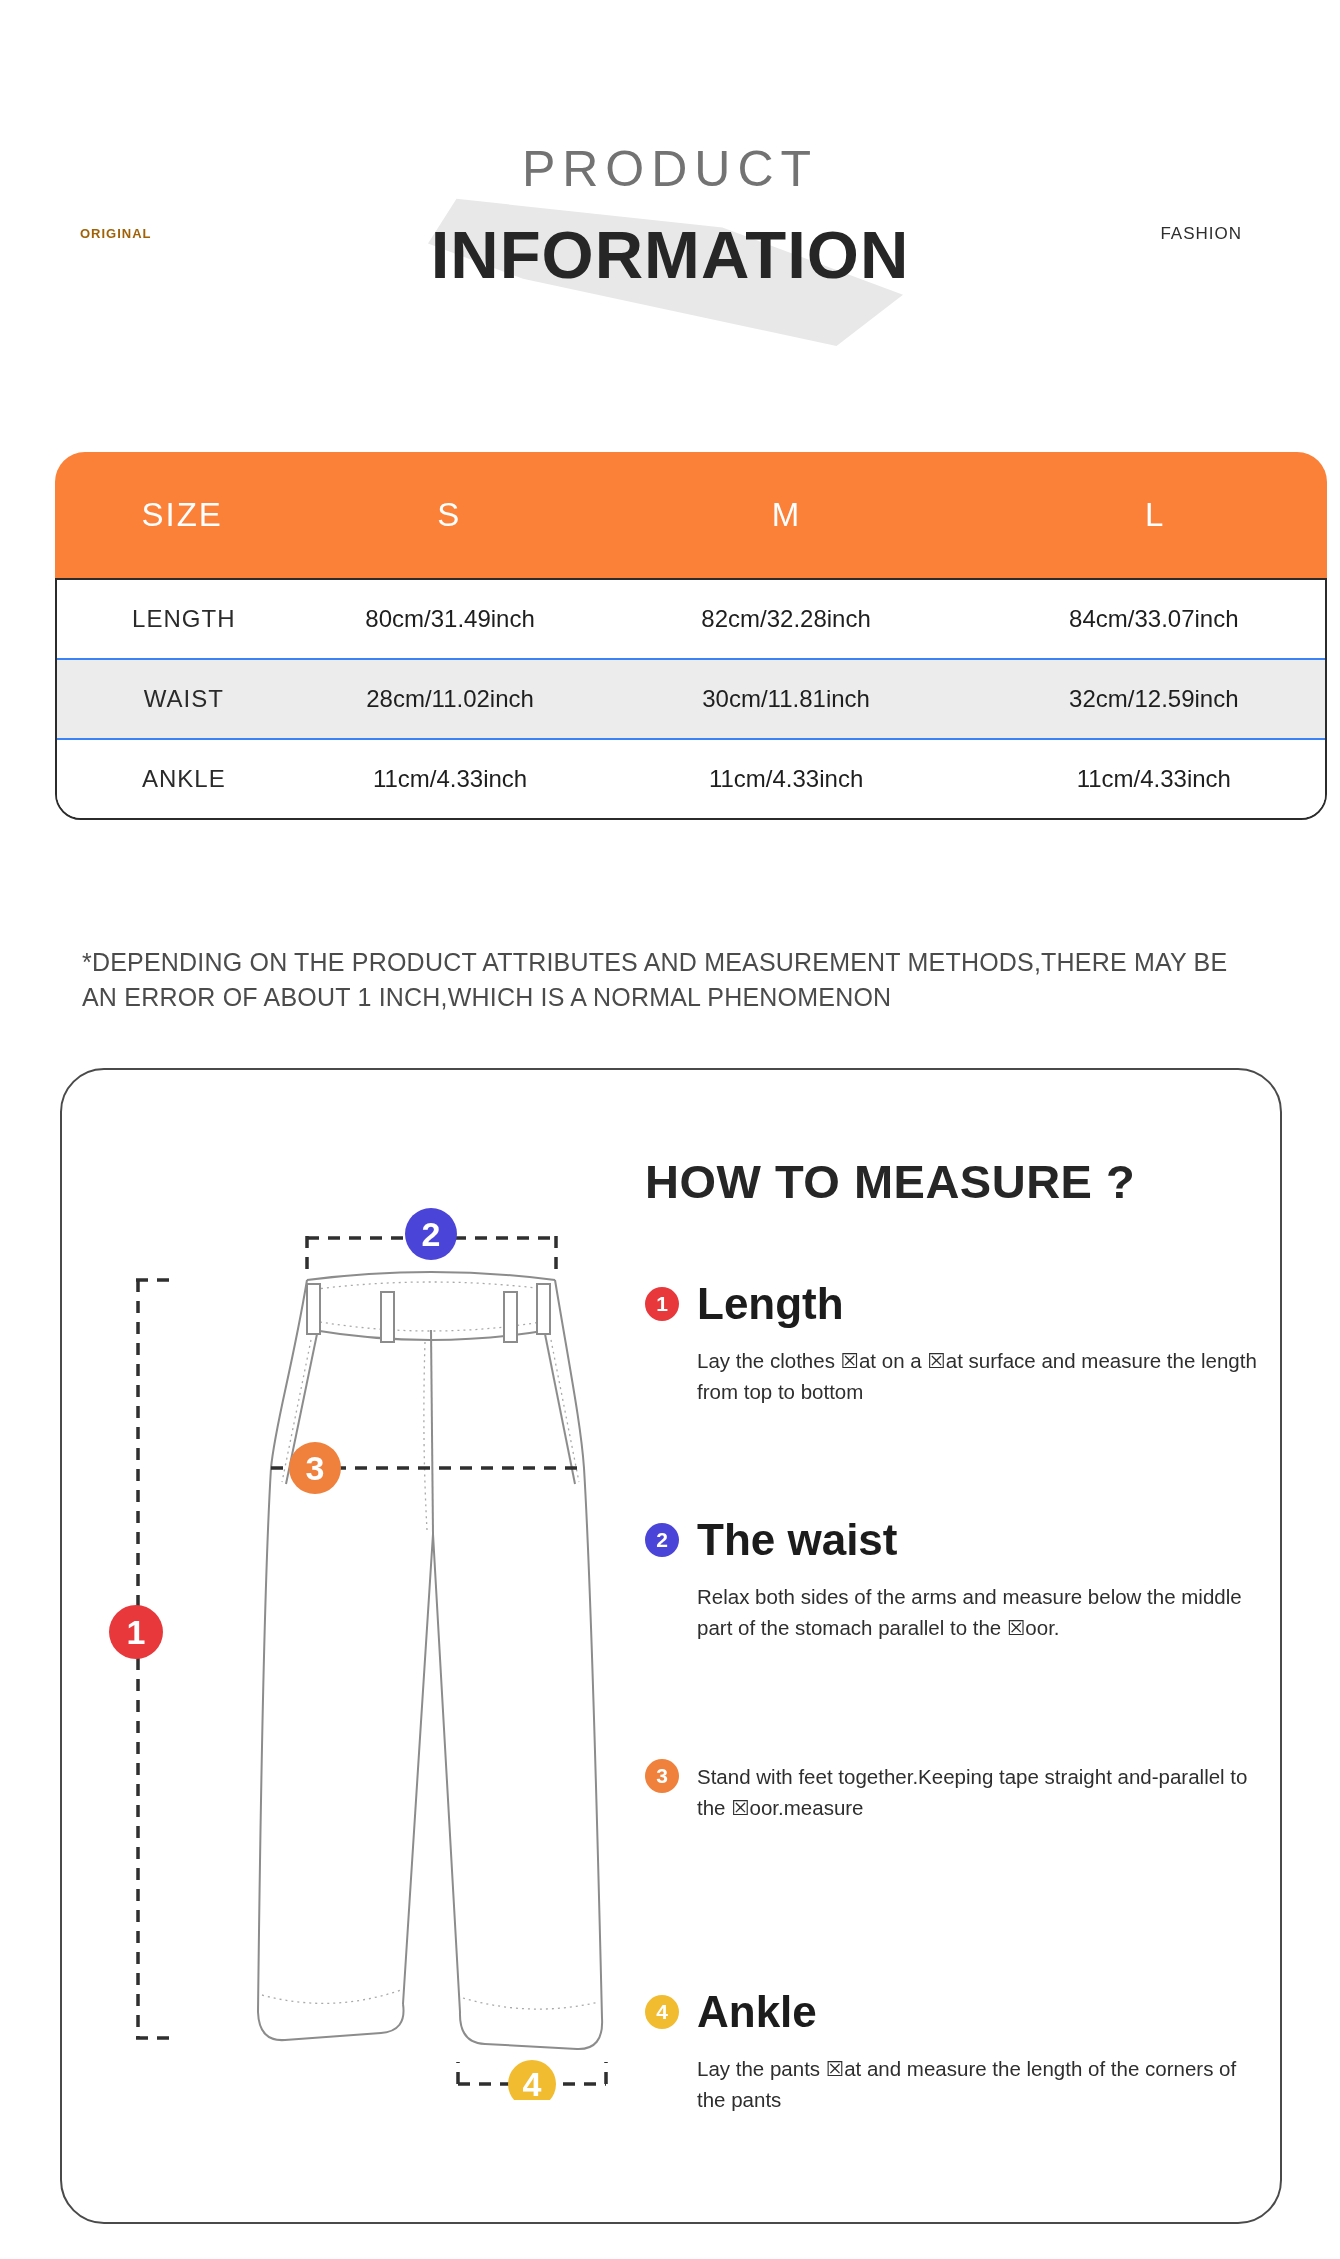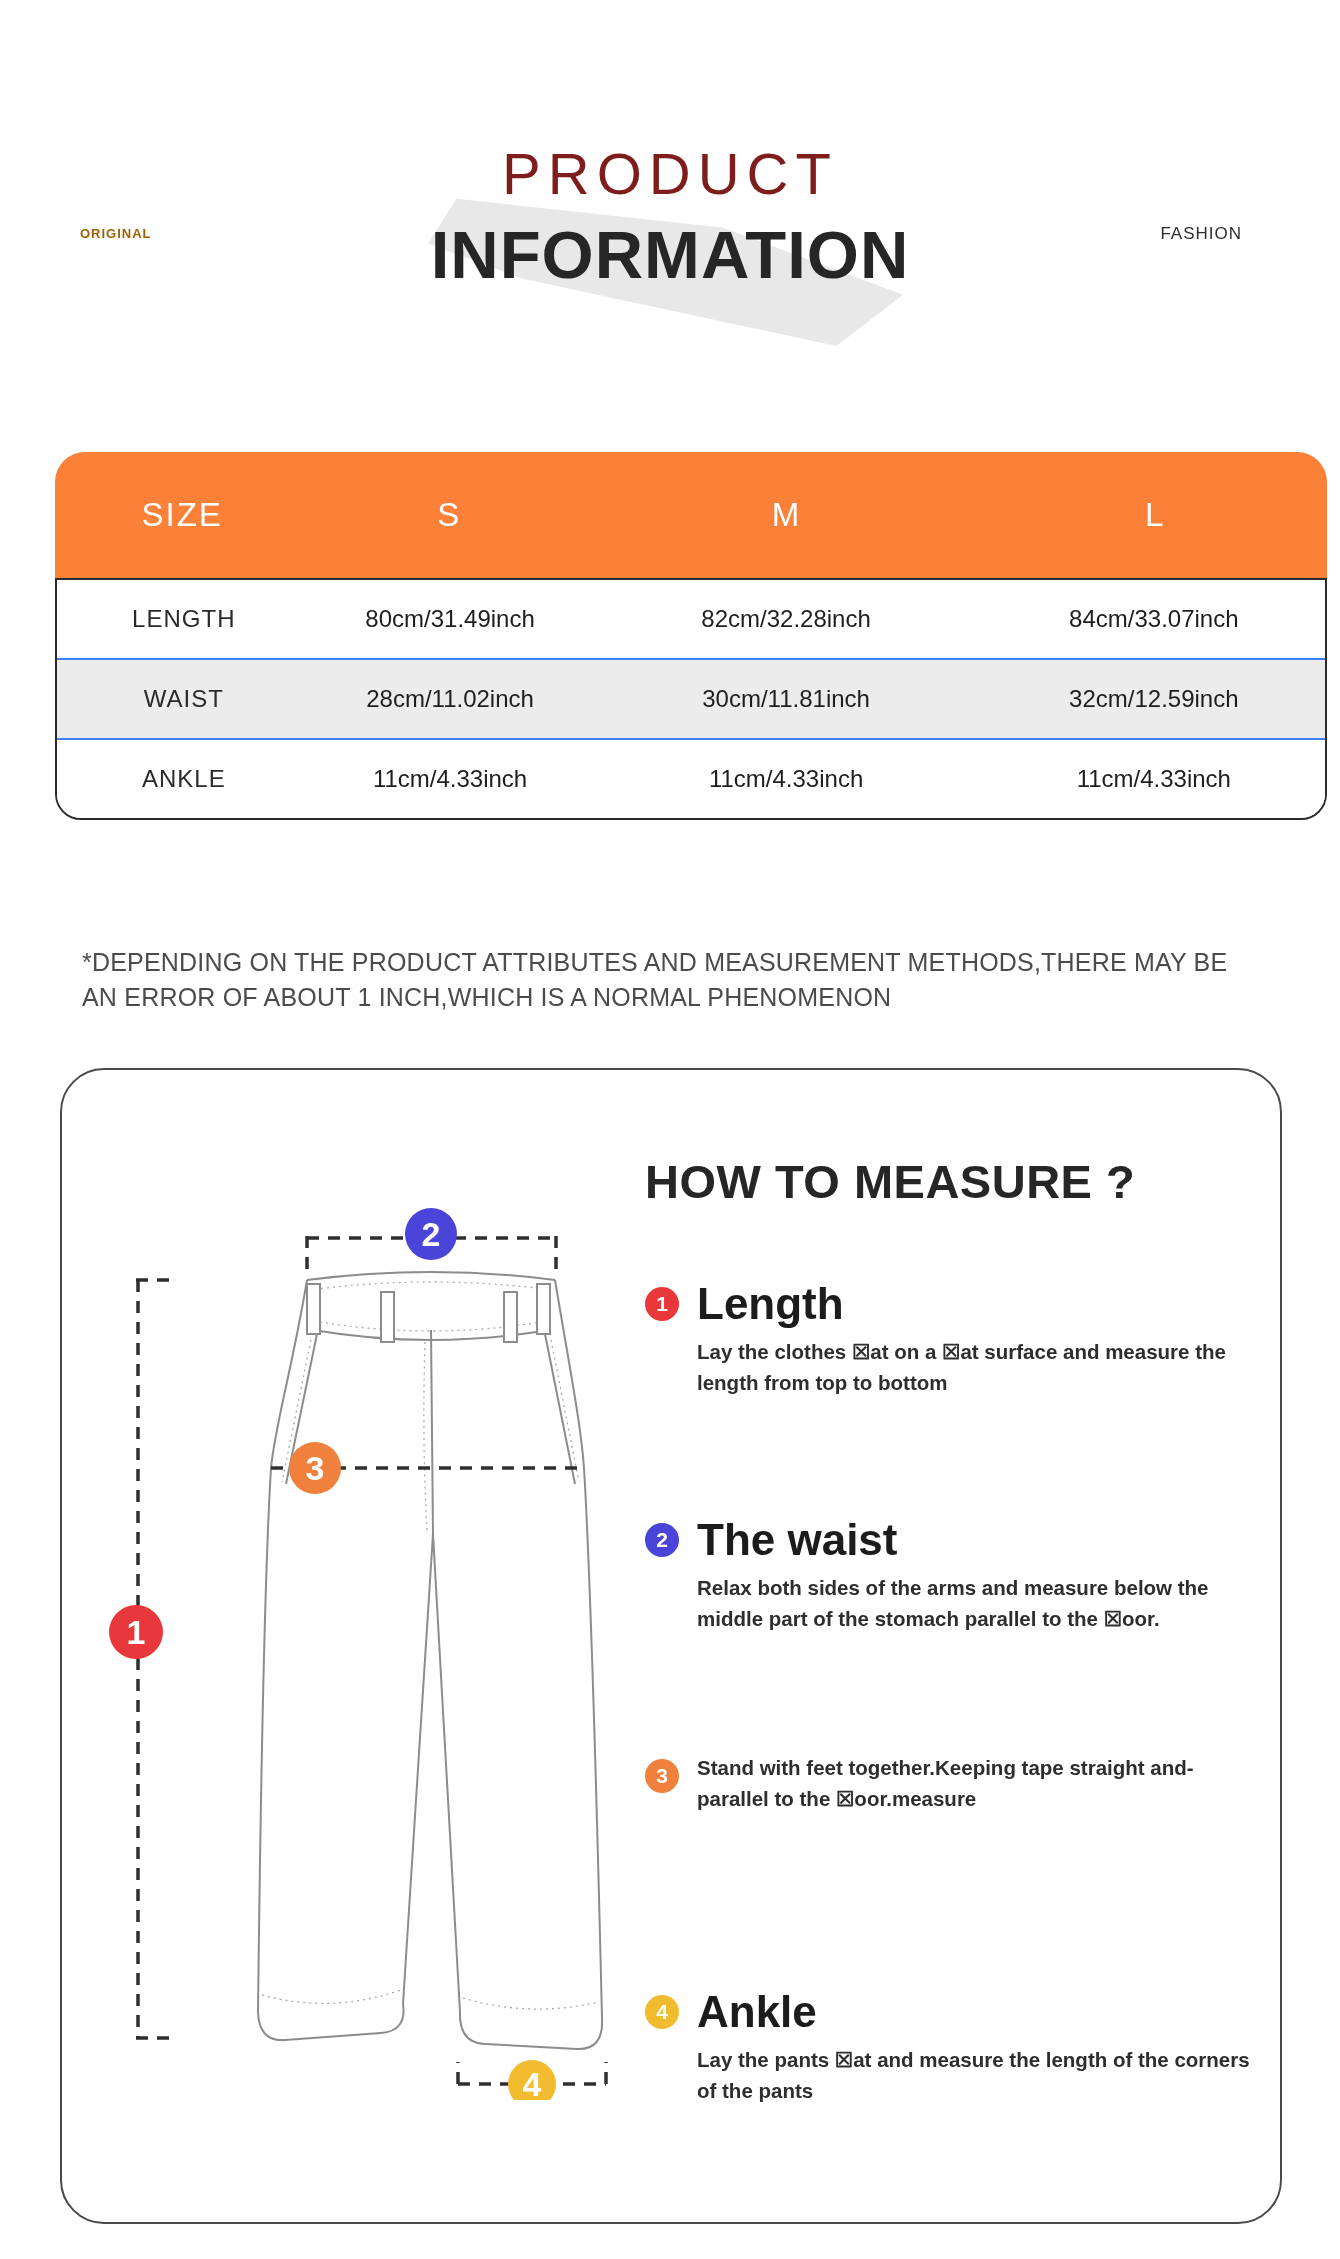--- a/index.html
+++ b/index.html
@@ -11,21 +11,21 @@
   
   .brand-left  { position:absolute; left:80px;  top:226px; font-size:13px; font-weight:700; letter-spacing:1px; color:#a16207; z-index:2; }
   .brand-right { position:absolute; right:98px; top:224px; font-size:17px; font-weight:400; letter-spacing:1px; color:#2e2e2e; z-index:2; }
   .swoosh {
     position:absolute; left:428px; top:186px; width:475px; height:160px; background:#e8e8e8;
     clip-path:polygon(6% 8%, 62% 26%, 100% 68%, 86% 100%, 20% 58%, 0 36%);
     z-index:0;
   }
   .title-thin {
     position:absolute; left:0; width:100%; top:140px; text-align:center; z-index:1;
-    font-size:58px; font-weight:400; letter-spacing:7px; color:#7f1d1d;
+    font-size:50px; font-weight:400; letter-spacing:7px; color:#737373;
   }
   .title-bold {
     position:absolute; left:0; width:100%; top:216px; text-align:center; z-index:1;
     font-size:67px; font-weight:800; letter-spacing:1px; color:#262626;
   }
 
   
   .size-table { position:absolute; left:55px; top:452px; width:1272px; }
   .t-head {
     height:126px; background:#FB8139; border-radius:30px 30px 0 0;
@@ -49,21 +49,21 @@
   .measure-box {
     position:absolute; left:60px; top:1068px; width:1218px; height:1152px;
     border:2px solid #4a4a4a; border-radius:44px;
   }
   .measure-title {
     position:absolute; left:645px; top:1154px;
     font-size:47px; font-weight:800; color:#262626; letter-spacing:0.5px;
   }
   .m-item { position:absolute; left:645px; width:580px; }
   .m-item .head { margin-left:52px; font-size:44px; line-height:56px; font-weight:700; color:#1c1c1c; }
-  .m-item .desc { margin-left:52px; margin-top:4px; width:560px; font-size:20.5px; line-height:31px; font-weight:700; color:#2e2e2e; }
+  .m-item .desc { margin-left:52px; margin-top:13px; width:560px; font-size:20.5px; line-height:31px; font-weight:400; color:#2e2e2e; }
   .badge {
     position:absolute; left:0; top:11px; width:34px; height:34px; border-radius:50%;
     display:flex; align-items:center; justify-content:center;
     color:#ffffff; font-size:21px; font-weight:700;
   }
   .badge-i0 { background:#E8383B; }
   .badge-i1 { background:#4B44D8; }
   .badge-i2 { background:#F0813D; }
   .badge-i3 { background:#F2BC30; }
   .item-0 { top:1276px; } .item-1 { top:1512px; } .item-2 { top:1748px; } .item-3 { top:1984px; }

